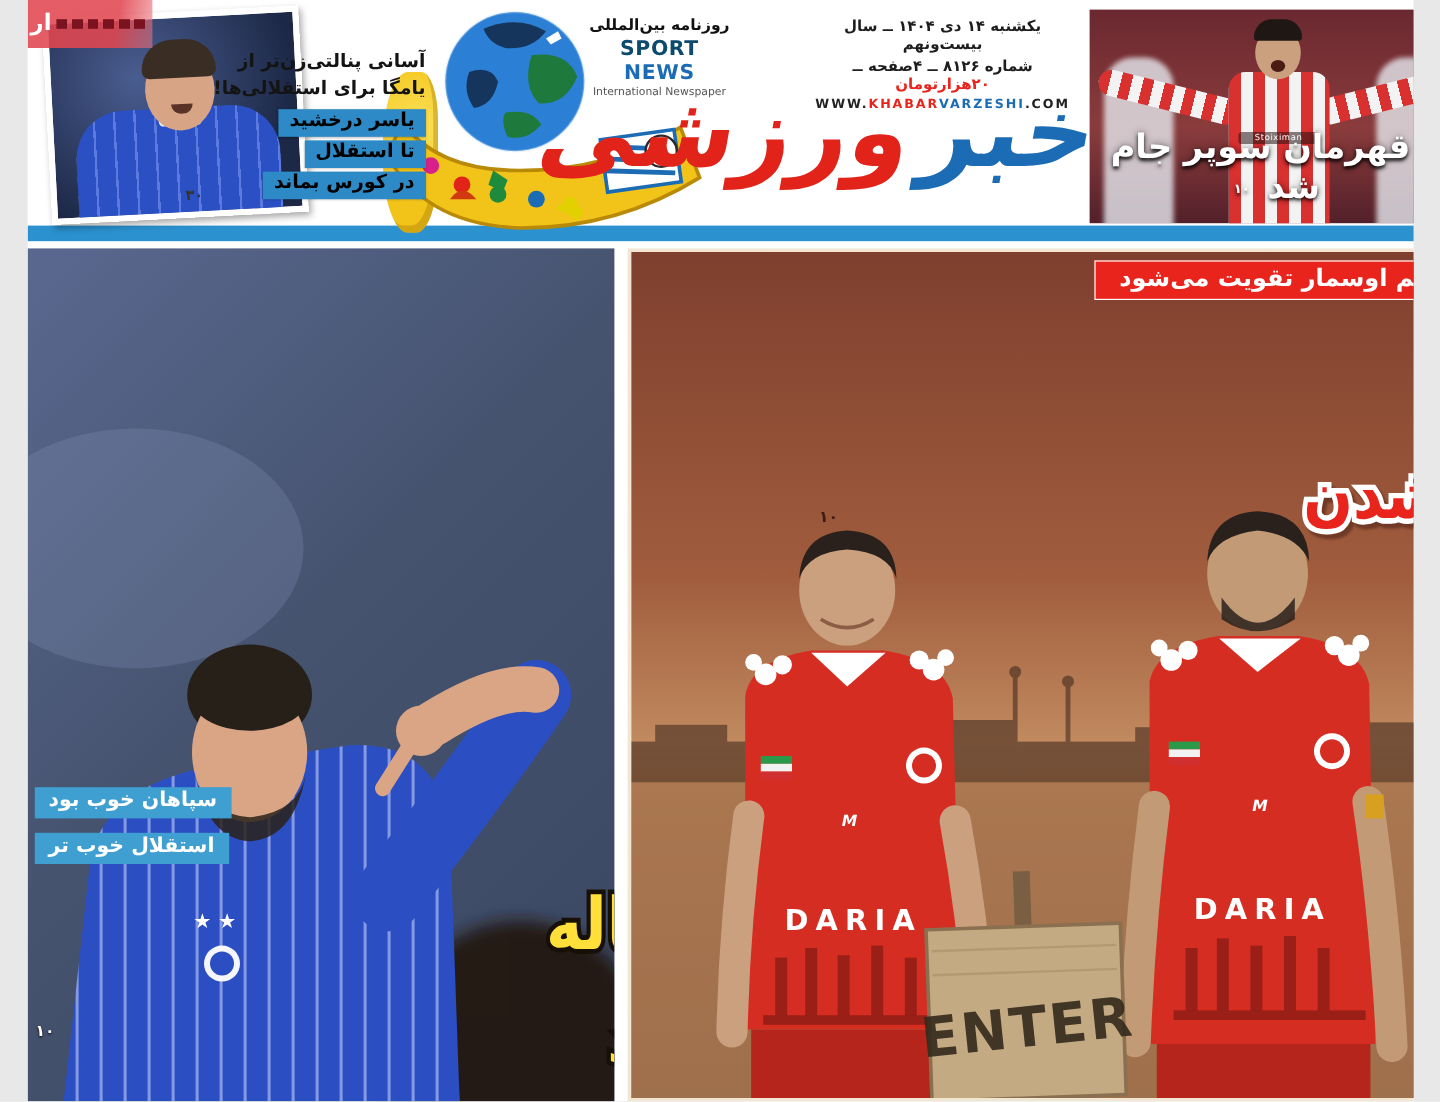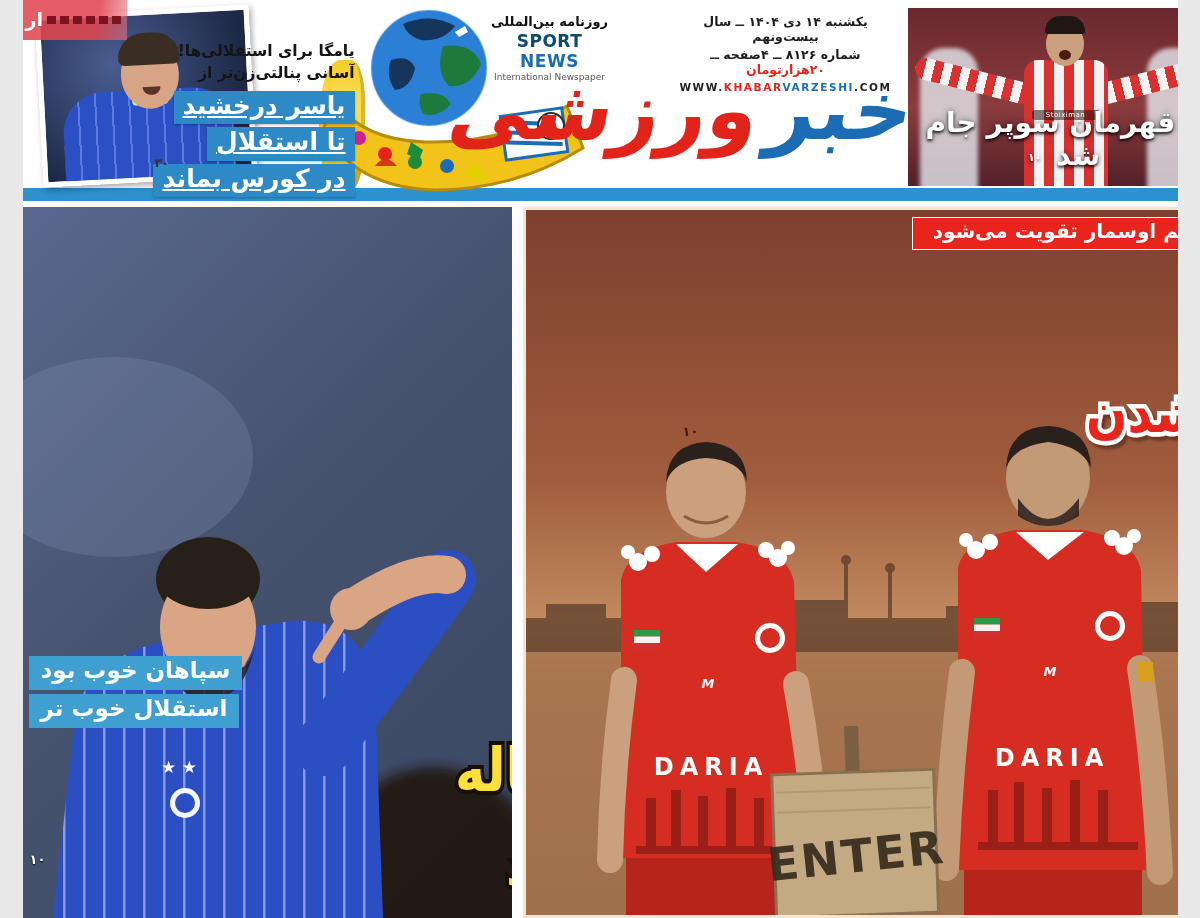--- a/index.html
+++ b/index.html
@@ -30,22 +30,22 @@
   .tl-player-hair { position:absolute; left:76px; top:18px; width:62px; height:32px; border-radius:30px 30px 8px 8px; background:#3a2d24; }
   .tl-player-smile { position:absolute; left:99px; top:72px; width:18px; height:8px; border-radius:0 0 10px 10px; background:#5a3326; }
 
   .ribbon-tip { left:296px; top:60px; width:46px; height:134px; border-radius:46% 30% 40% 46%;
     background:radial-gradient(circle at 60% 35%, #fde25a, #f2c318 70%); z-index:1;
     box-shadow:inset -4px -6px 0 rgba(120,80,0,.25); }
 
   .tl-text { left:128px; top:40px; width:204px; direction:rtl; text-align:right; z-index:4; }
   .tl-kicker { color:#141414; font-size:15.5px; font-weight:bold; line-height:1.45; }
   .tl-headline { margin-top:6px; display:flex; flex-direction:column; align-items:flex-start; gap:3px; direction:rtl; }
-  .tl-headline .hl-line { background:#2e8ac6; color:#ffffff; font-size:25px; font-weight:900;
-    padding:0 9px 4px; line-height:1.18; box-shadow:0 1px 2px rgba(0,0,0,.25);text-decoration:underline; }
+  .tl-headline .hl-line { background:#2e8ac6; color:#000000; font-size:16px; font-weight:900;
+    padding:0 9px 4px; line-height:1.18; box-shadow:0 1px 2px rgba(0,0,0,.25); }
   .tl-pageref { left:132px; top:156px; font-size:12px; color:#333; font-weight:bold; z-index:5; }
 
   
   .logo-globe { left:328px; top:2px; z-index:2; }
   .logo-textblock { left:468px; top:14px; width:118px; text-align:center; z-index:3; }
   .logo-tagline { font-size:13px; font-weight:bold; color:#111; direction:rtl; }
   .logo-sportnews { font-size:17px; font-weight:900; letter-spacing:.5px; margin-top:2px; }
   .logo-sport { color:#0c4a6e; } .logo-news { color:#1b6cb5; }
   .logo-subtitle { font-size:9px; color:#555; margin-top:1px; }
   .logo-ribbon { left:292px; top:78px; z-index:2; }
@@ -85,21 +85,21 @@
   .blue-band { left:0; top:188px; width:1200px; height:13px; background:#2b91cf; }
 
   
   .story-left { left:0; top:207px; width:489px; height:711px; overflow:hidden;
     background:linear-gradient(135deg,#5a6890,#46536f 45%,#3a4763); }
   .story-right { left:500px; top:207px; width:700px; height:711px; overflow:hidden;
     border:3px solid #f2e6d2;
     background:linear-gradient(180deg,#7e3f2e,#a05c3d 38%,#c18a5f 58%,#b07a52 66%,#9a6b4a); }
 
   .sl-kicker1, .sl-kicker2 { position:absolute; left:6px; background:#3f9fd1; color:#fff;
-    font-size:23px; font-weight:bold; padding:1px 12px 5px; direction:rtl; line-height:1.2; }
+    font-size:17px; font-weight:bold; padding:1px 12px 5px; direction:rtl; line-height:1.2; }
   .sl-kicker1 { top:449px; } .sl-kicker2 { top:487px; }
   .sl-headline { position:absolute; left:0; top:512px; }
   .sl-pageref { position:absolute; left:7px; top:645px; color:#fff; font-size:13px; font-weight:bold; text-shadow:0 1px 2px #000; }
 
   .sr-kicker { position:absolute; right:4px; top:7px; background:#e8241d; color:#fff;
     font-size:20px; font-weight:bold; padding:1px 20px 5px; direction:rtl; line-height:1.25;
     border:1px solid #fff; }
   .sr-headline { position:absolute; left:0; top:26px; }
   .sr-pageref { position:absolute; left:157px; top:214px; color:#3c1c14; font-size:13px; font-weight:bold; }
 </style>
@@ -116,22 +116,22 @@
   <div class="abs tl-photo">
     <div class="tl-player-shirt"></div>
     <div class="tl-player-collar"></div>
     <div class="tl-player-head"></div>
     <div class="tl-player-hair"></div>
     <div class="tl-player-smile"></div>
   </div>
   <div class="abs ribbon-tip"></div>
   <div class="abs tl-text">
     <div class="tl-kicker">
+      <div>آسانی پنالتی‌زن‌تر از</div>
       <div>یامگا برای استقلالی‌ها!</div>
-      <div>آسانی پنالتی‌زن‌تر از</div>
     </div>
     <div class="tl-headline">
       <span class="hl-line">یاسر درخشید</span>
       <span class="hl-line">تا استقلال</span>
       <span class="hl-line">در کورس بماند</span>
     </div>
   </div>
   <div class="abs tl-pageref">۳۰</div>
 
   <svg class="abs logo-globe" width="152" height="140" viewBox="0 0 152 140">

